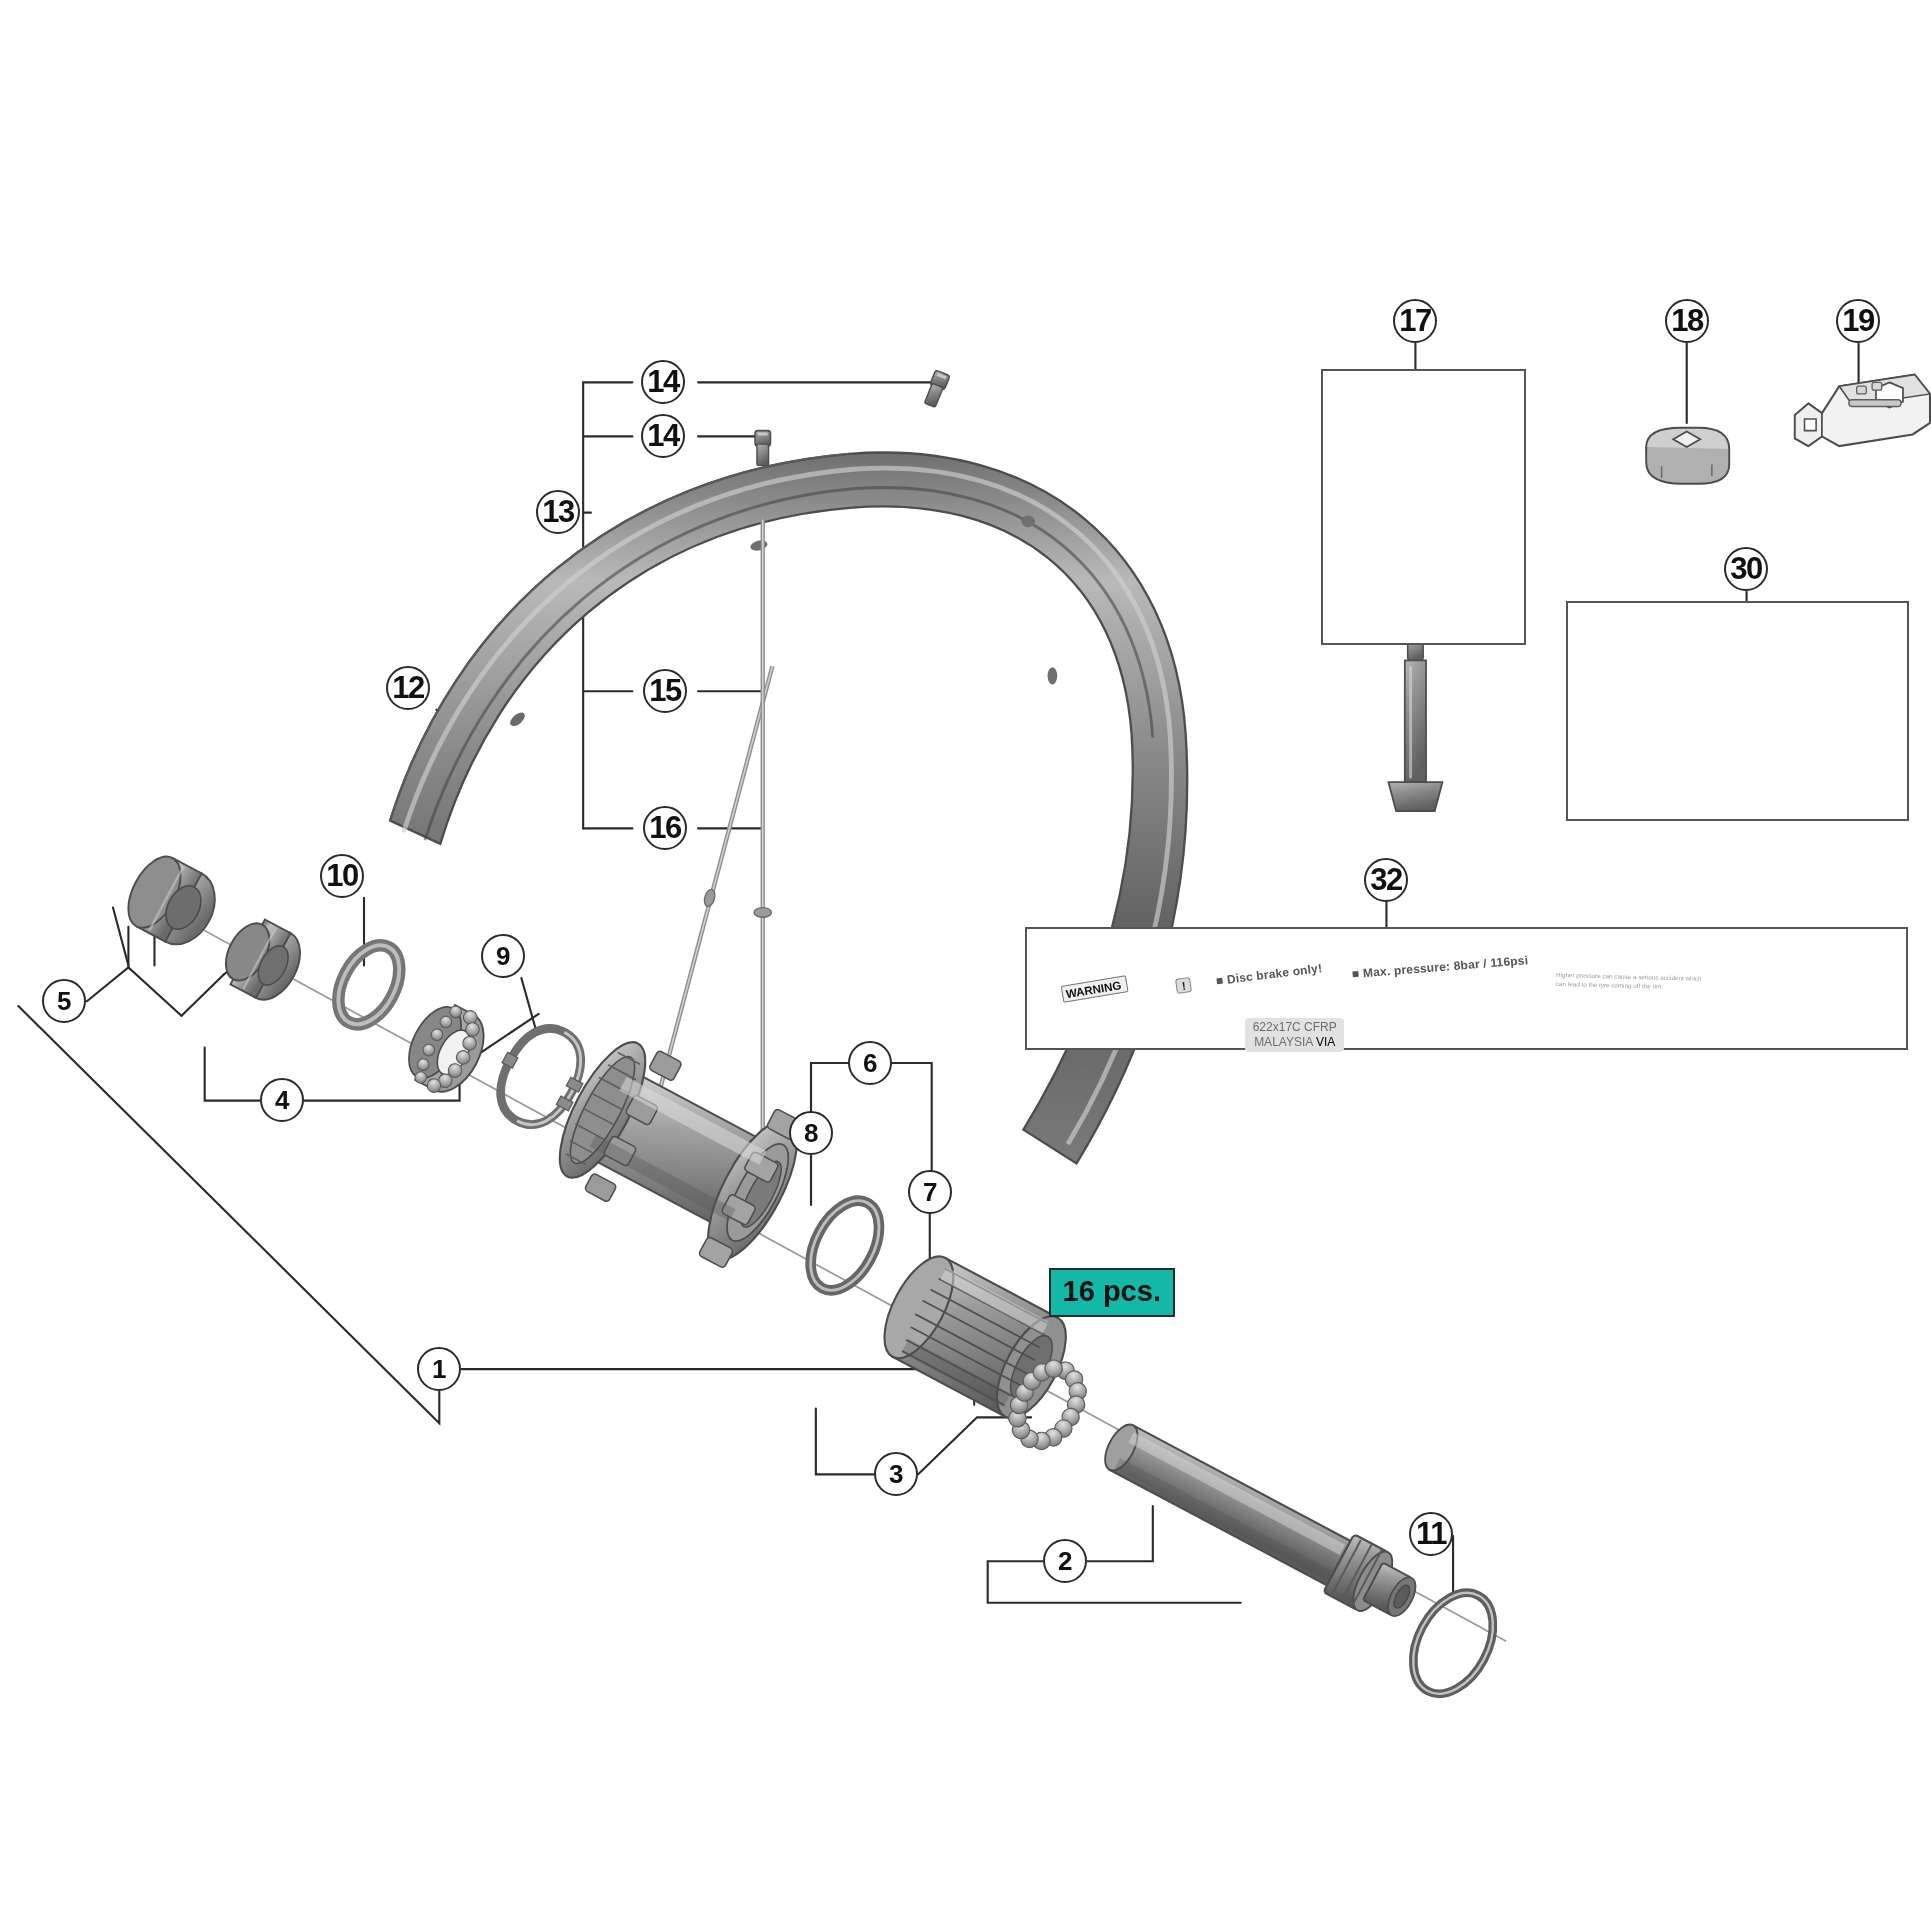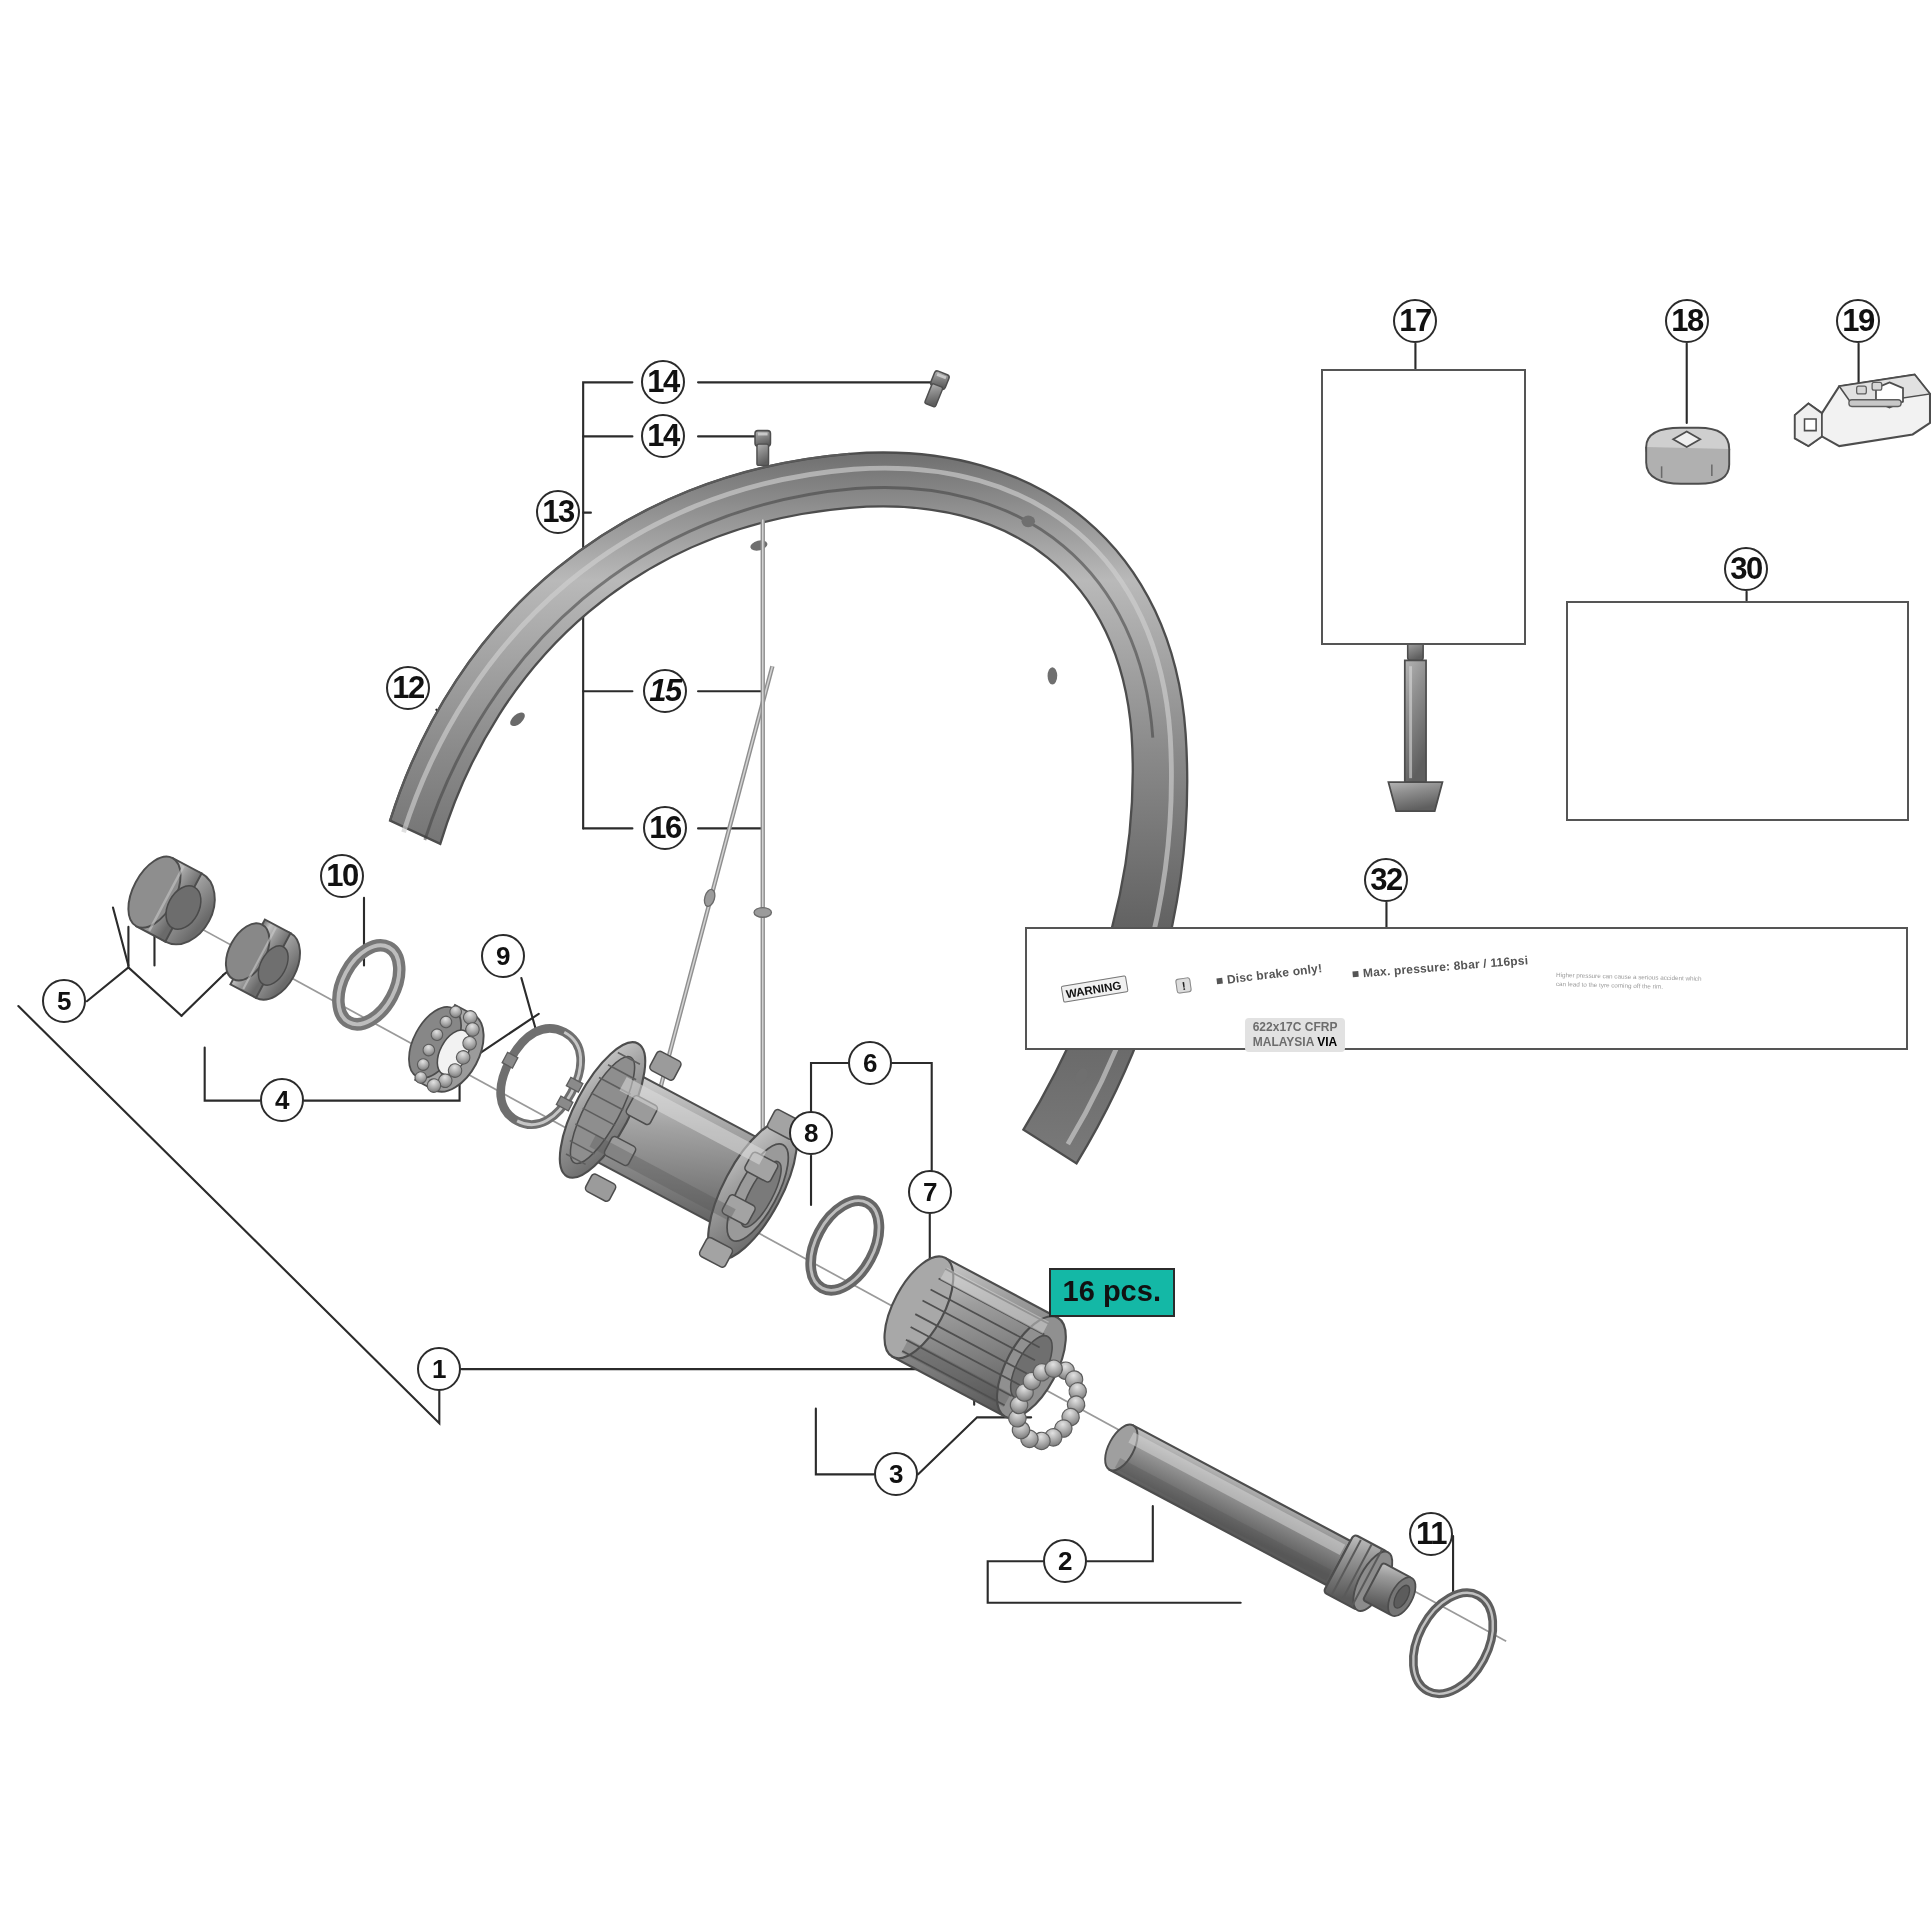--- a/index.html
+++ b/index.html
@@ -63,21 +63,21 @@
   .decal-warn{
     background:#f0f0f0;border:1px solid #777;
     padding:1px 4.8px 1px 2.9px;color:#111;font-weight:bold;font-size:11.6px;
     border-radius:1.9px;
   }
   .decal-chip{
     background:#dcdcdc;border:1px solid #8a8a8a;border-radius:2.9px;
     padding:0px 4.8px;color:#222;font-weight:bold;font-size:11.6px;
   }
   .decal-size{
-    font-size:12px;font-weight:bold;color:#6d6d6d;
+    font-size:12px;font-weight:normal;color:#6d6d6d;
     background:#e2e2e2;border-radius:3.9px;padding:1.9px 7.7px;line-height:1.25;
     text-align:center;
   }
   .decal-fine{
     font-size:6.3px;color:#9a9a9a;line-height:1.15;font-weight:normal;
   }
 </style>
 </head>
 <body>
 
@@ -559,21 +559,21 @@
     </div>
   <div class="callout wide" style="left:536px;top:490px;">
       <span>13</span>
     </div>
   <div class="callout wide" style="left:641px;top:360px;">
       <span>14</span>
     </div>
   <div class="callout wide" style="left:641px;top:414px;">
       <span>14</span>
     </div>
-  <div class="callout wide" style="left:643px;top:669px;font-style:italic;">
+  <div class="callout wide" style="left:643px;top:669px;">
       <span>15</span>
     </div>
   <div class="callout wide" style="left:643px;top:806px;">
       <span>16</span>
     </div>
   <div class="callout wide" style="left:1393px;top:299px;">
       <span>17</span>
     </div>
   <div class="callout wide" style="left:1665px;top:299px;">
       <span>18</span>

